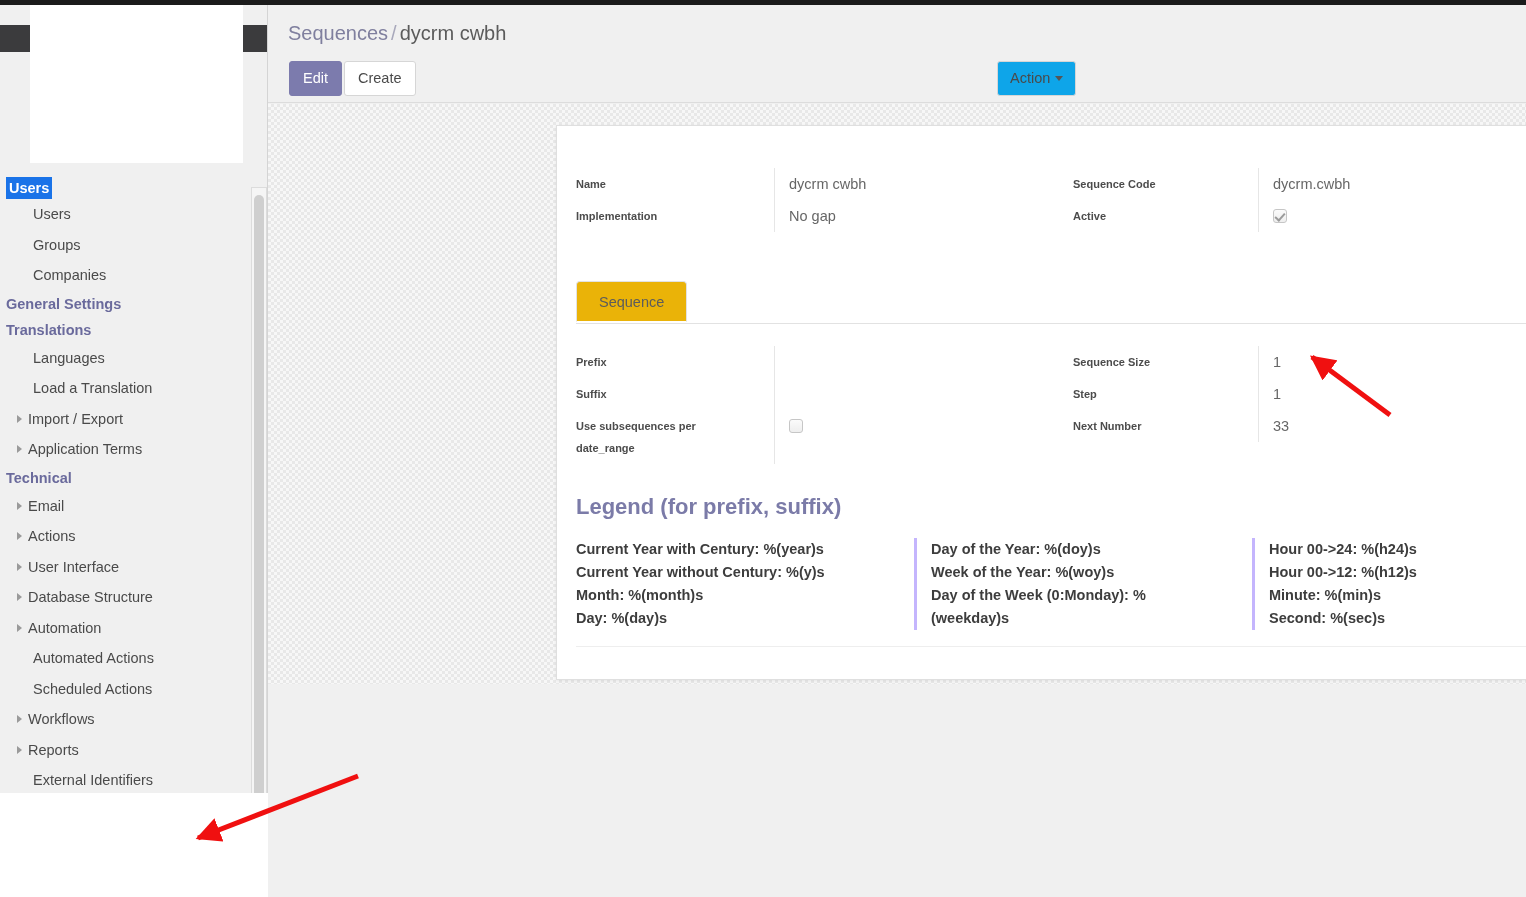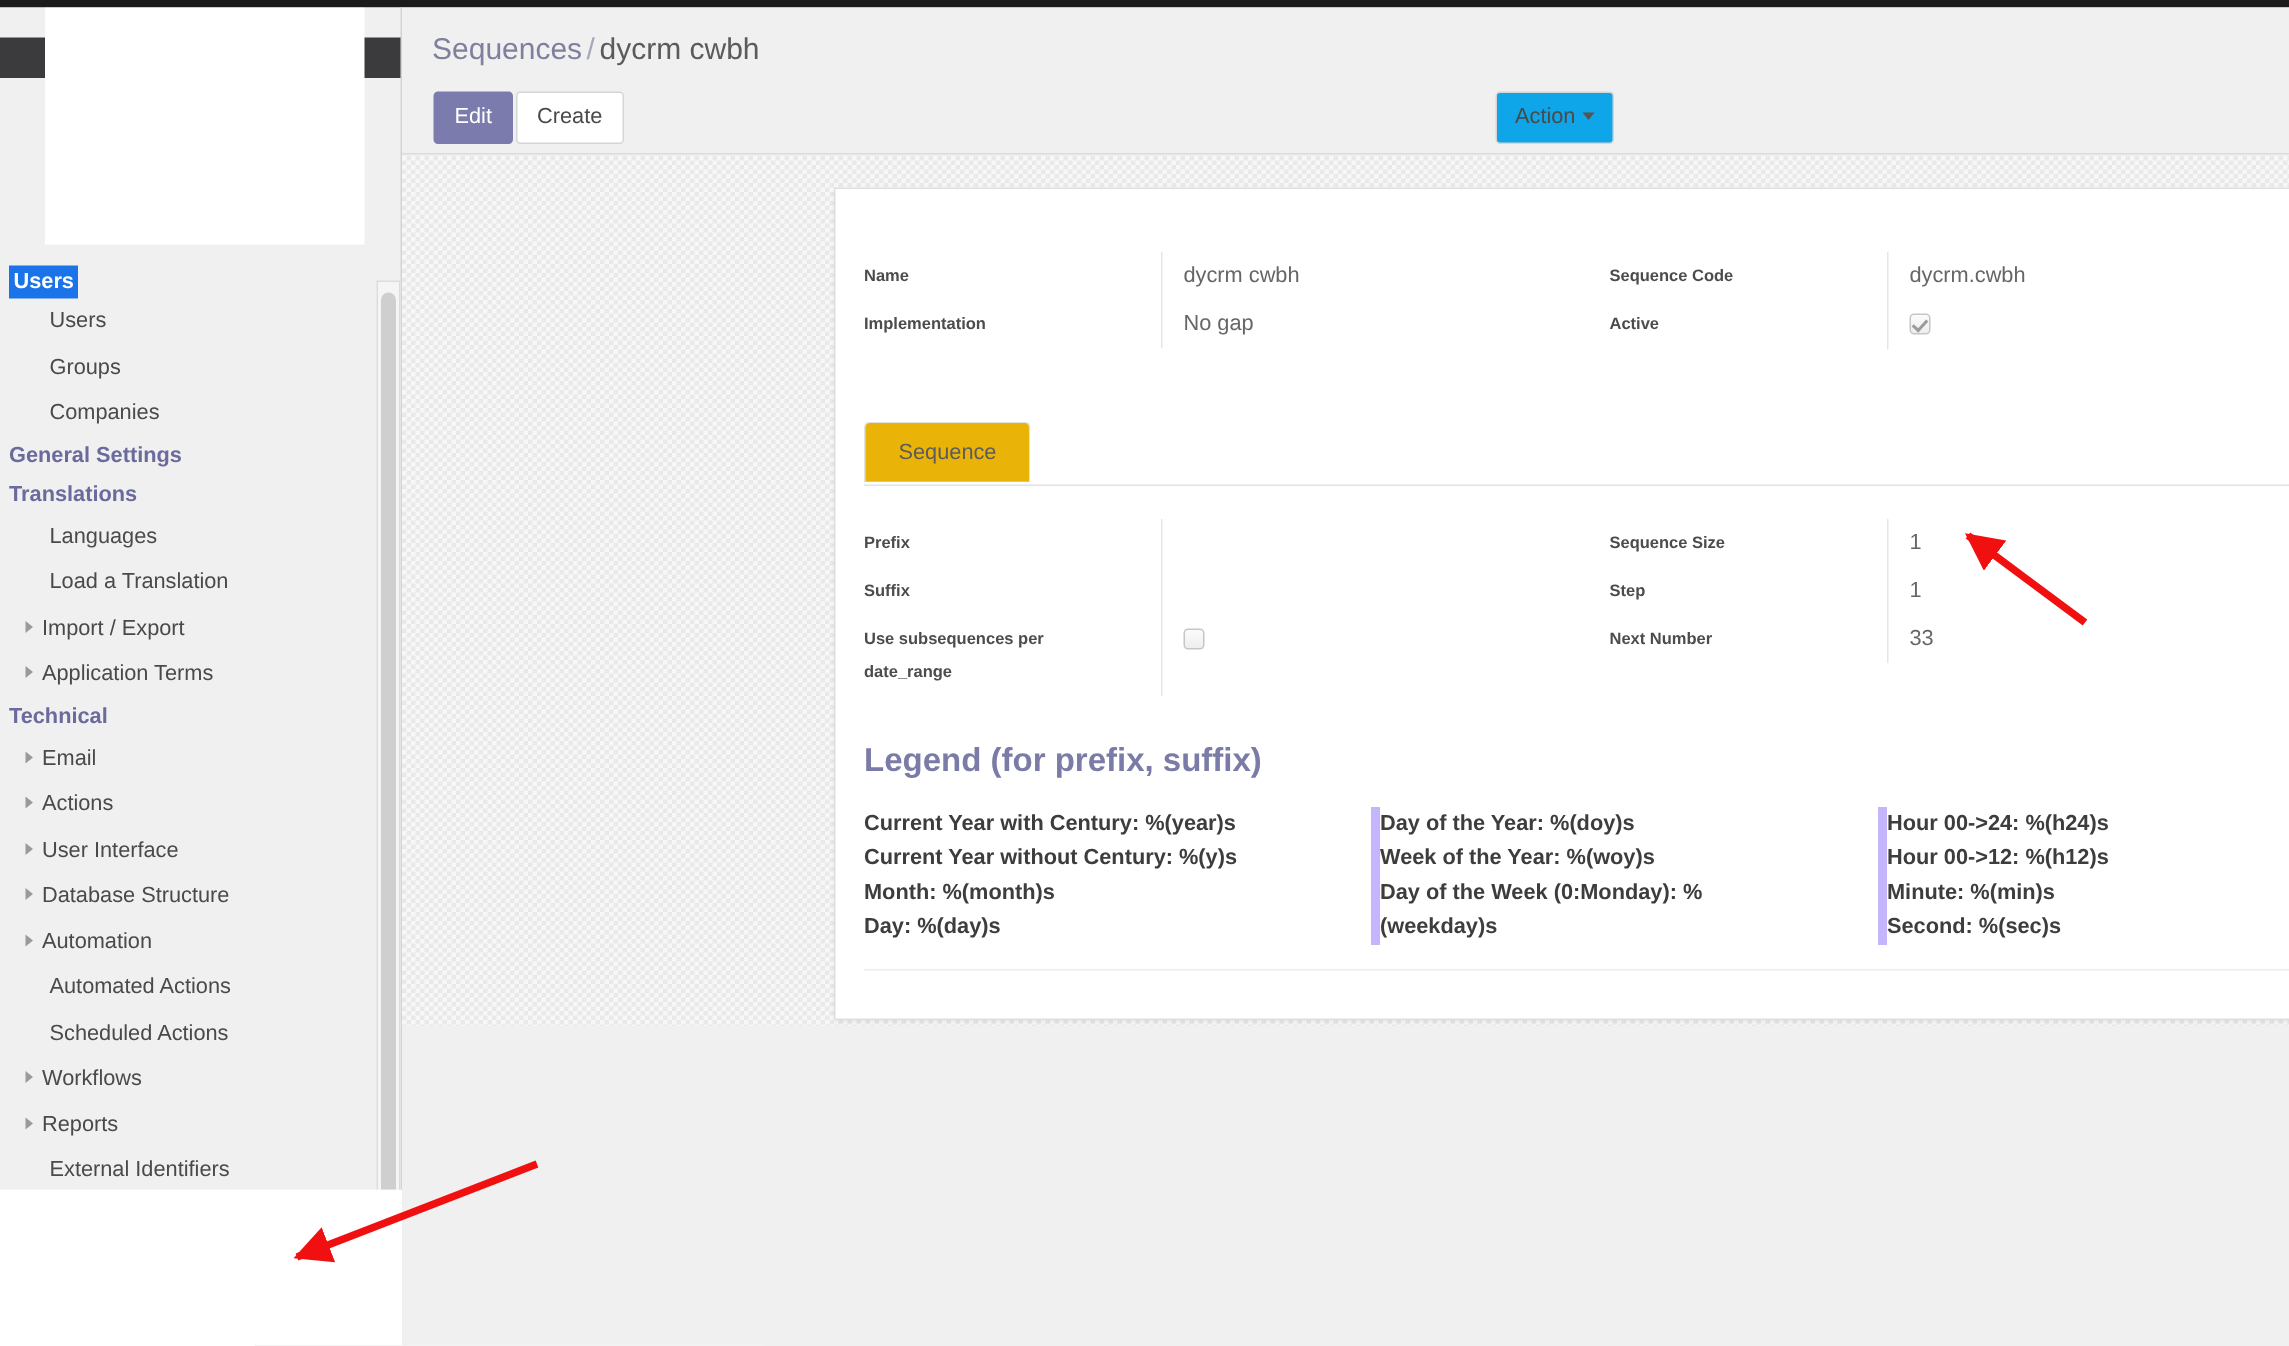--- a/index.html
+++ b/index.html
@@ -234,21 +234,22 @@
     position: absolute; left: 19px; top: 368px;
     font-size: 22px; font-weight: bold; color: #7b7ba8;
   }
   .legend-cols {
     position: absolute; left: 19px; top: 412px; width: 972px;
     display: flex;
   }
   .legend-col {
     font-size: 14.5px; font-weight: bold; color: #3d3d3d;
     line-height: 23px;
-    border-left: 6px solid #c4b5fd;
+    padding-left: 14px;
+    border-left: 3px solid #c4b5fd;
   }
   .legend-col:first-child { border-left: none; padding-left: 0; }
   .lcol-1 { width: 338px; }
   .lcol-2 { width: 338px; }
   .lcol-3 { width: 296px; }
 
   .card-divider {
     position: absolute; left: 19px; top: 520px; width: 972px;
     border-top: 1px solid #eeeeee;
   }

